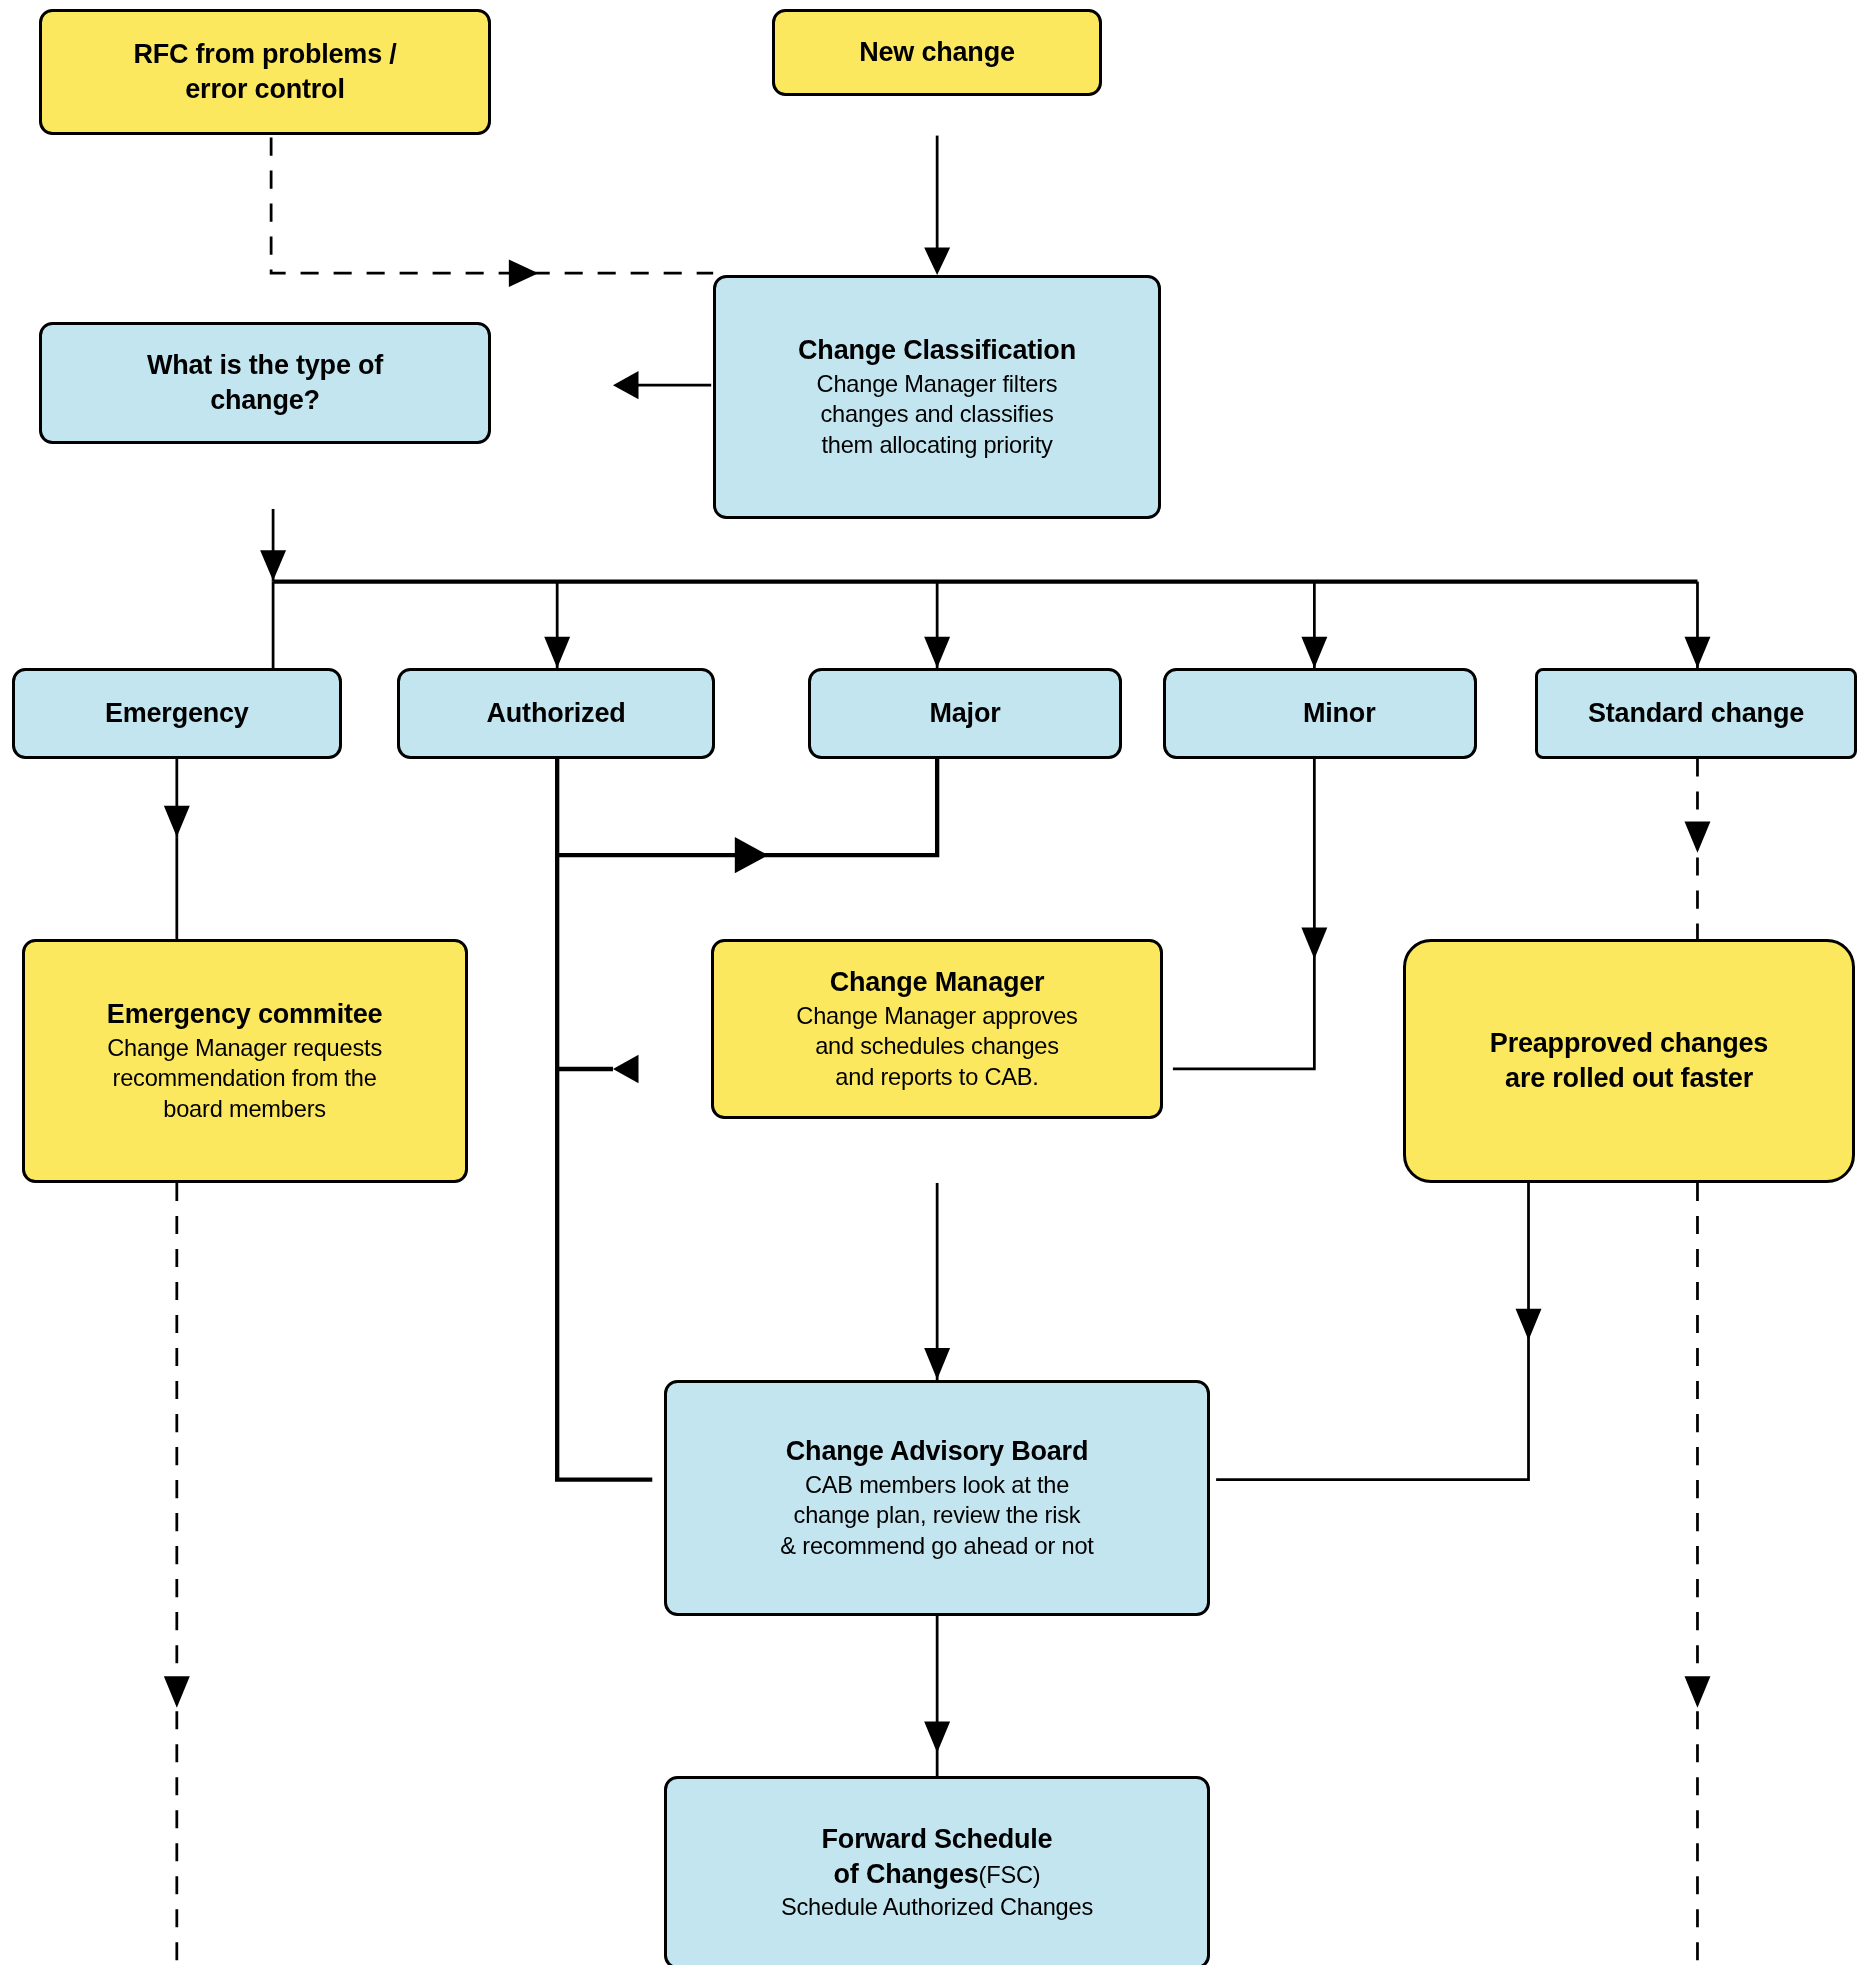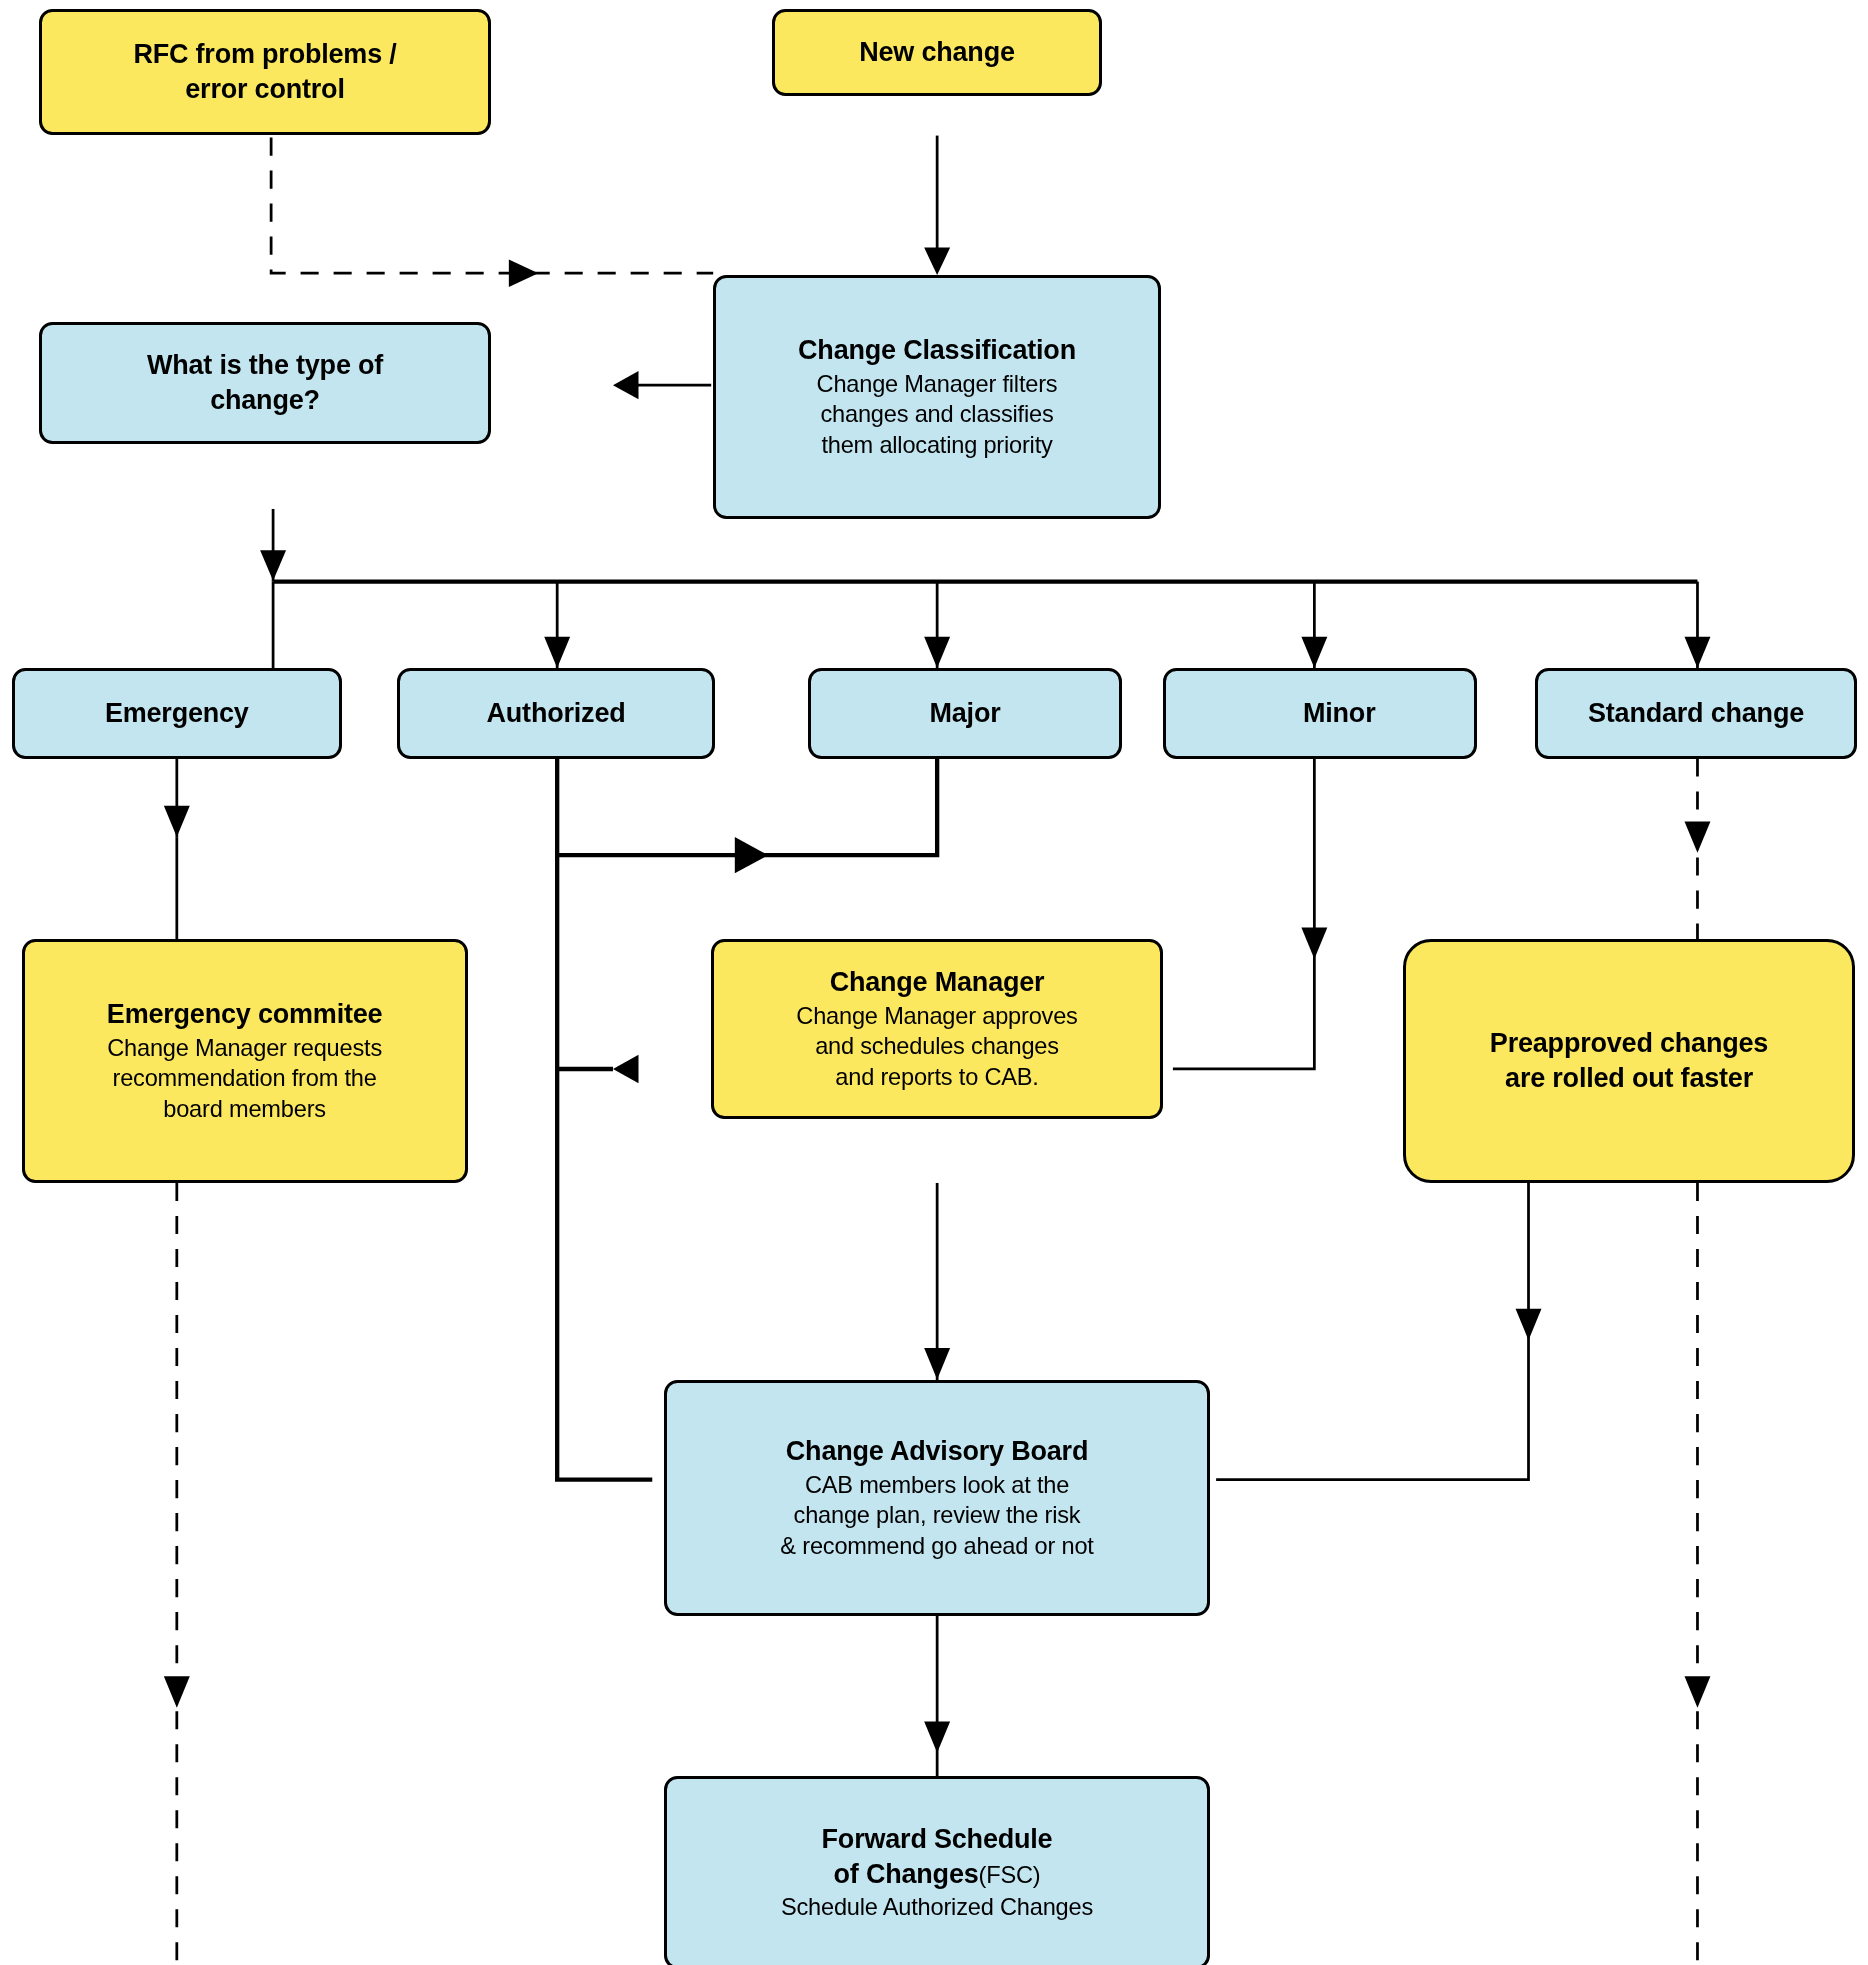--- a/index.html
+++ b/index.html
@@ -172,21 +172,21 @@
   </div>
 
   <div class="node blue" style="left:808px; top:668px; width:314px; height:91px;">
     <div class="plain">Major</div>
   </div>
 
   <div class="node blue" style="left:1163px; top:668px; width:314px; height:91px;padding-left:47px;">
     <div class="plain">Minor</div>
   </div>
 
-  <div class="node blue" style="left:1535px; top:668px; width:322px; height:91px;">
+  <div class="node blue" style="left:1535px; top:668px; width:322px; height:91px;border-radius:8px;">
     <div class="plain">Standard change</div>
   </div>
 
   <div class="node yellow" style="left:21.6px; top:939px; width:446px; height:244px;">
     <div class="ntitle">Emergency commitee</div>
     <div class="nsub">Change Manager requests</div>
     <div class="nsub">recommendation from the</div>
     <div class="nsub">board members</div>
   </div>
 

